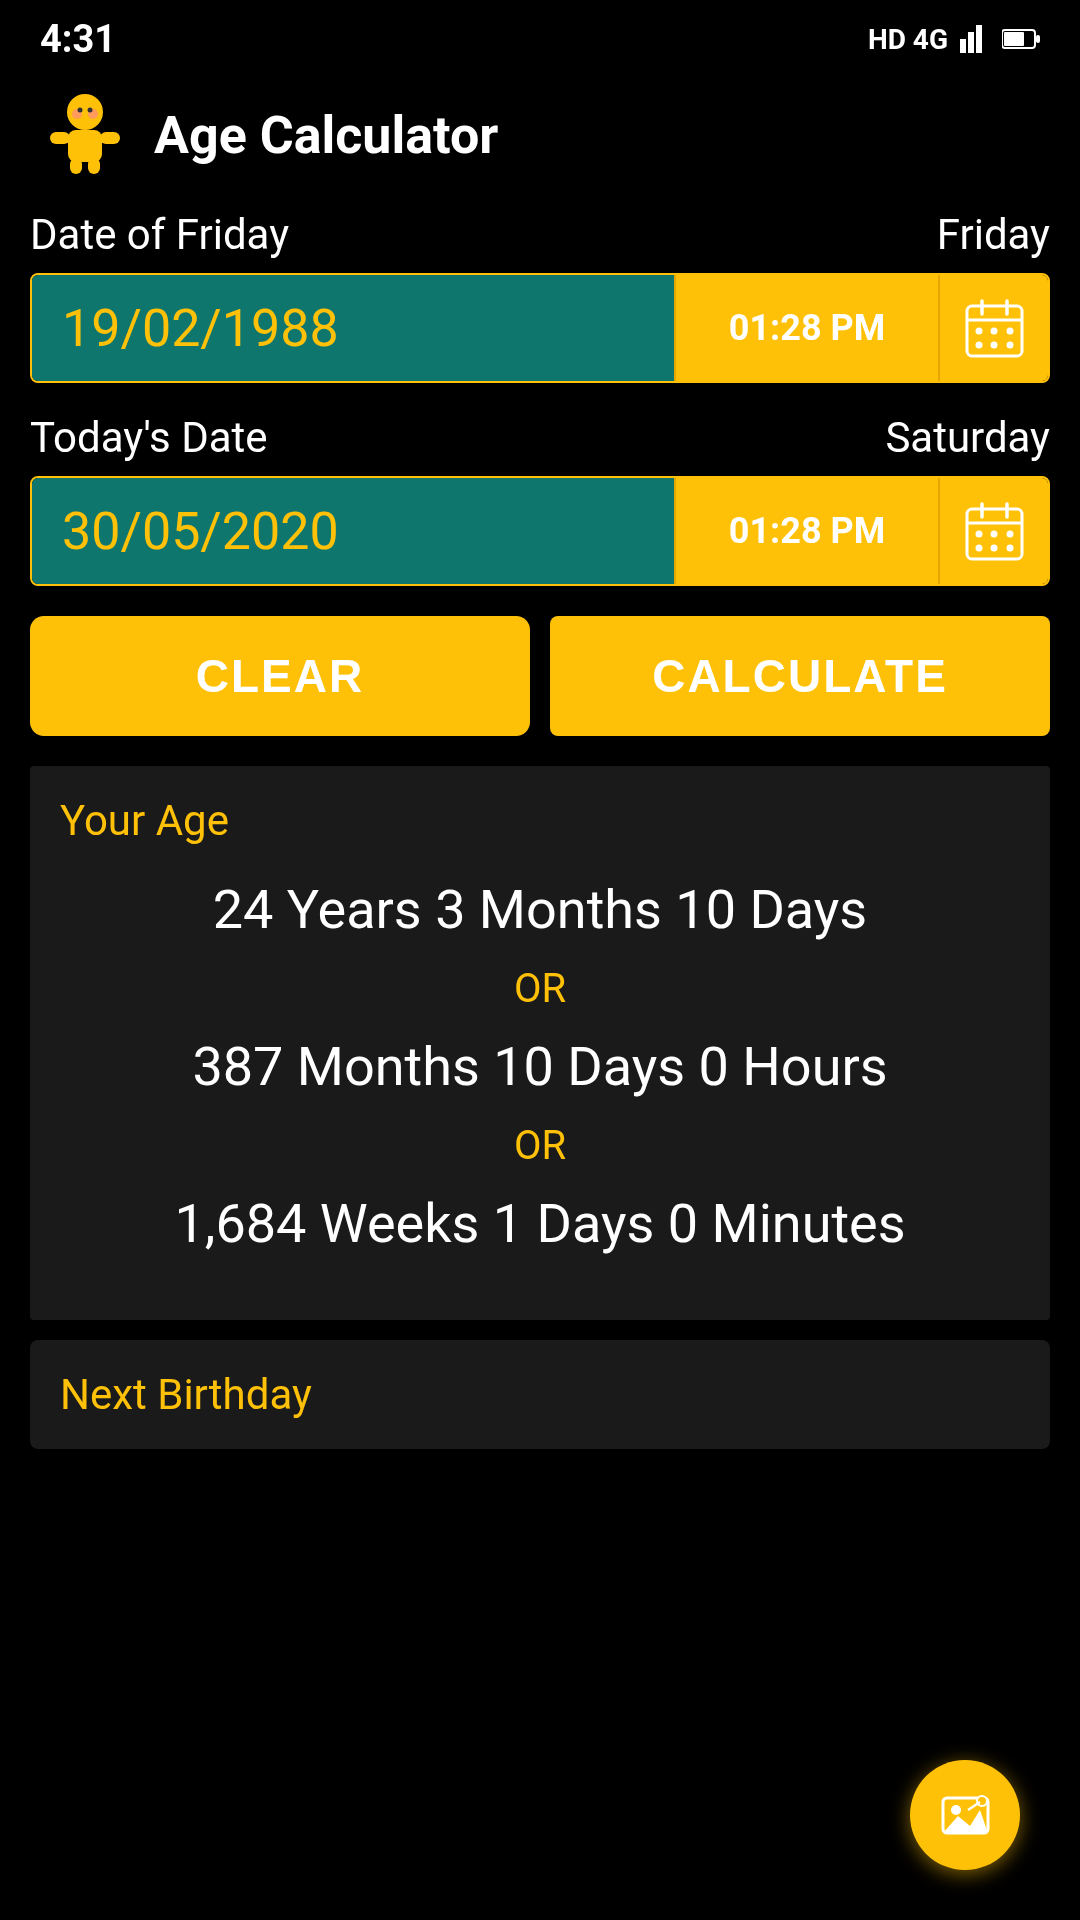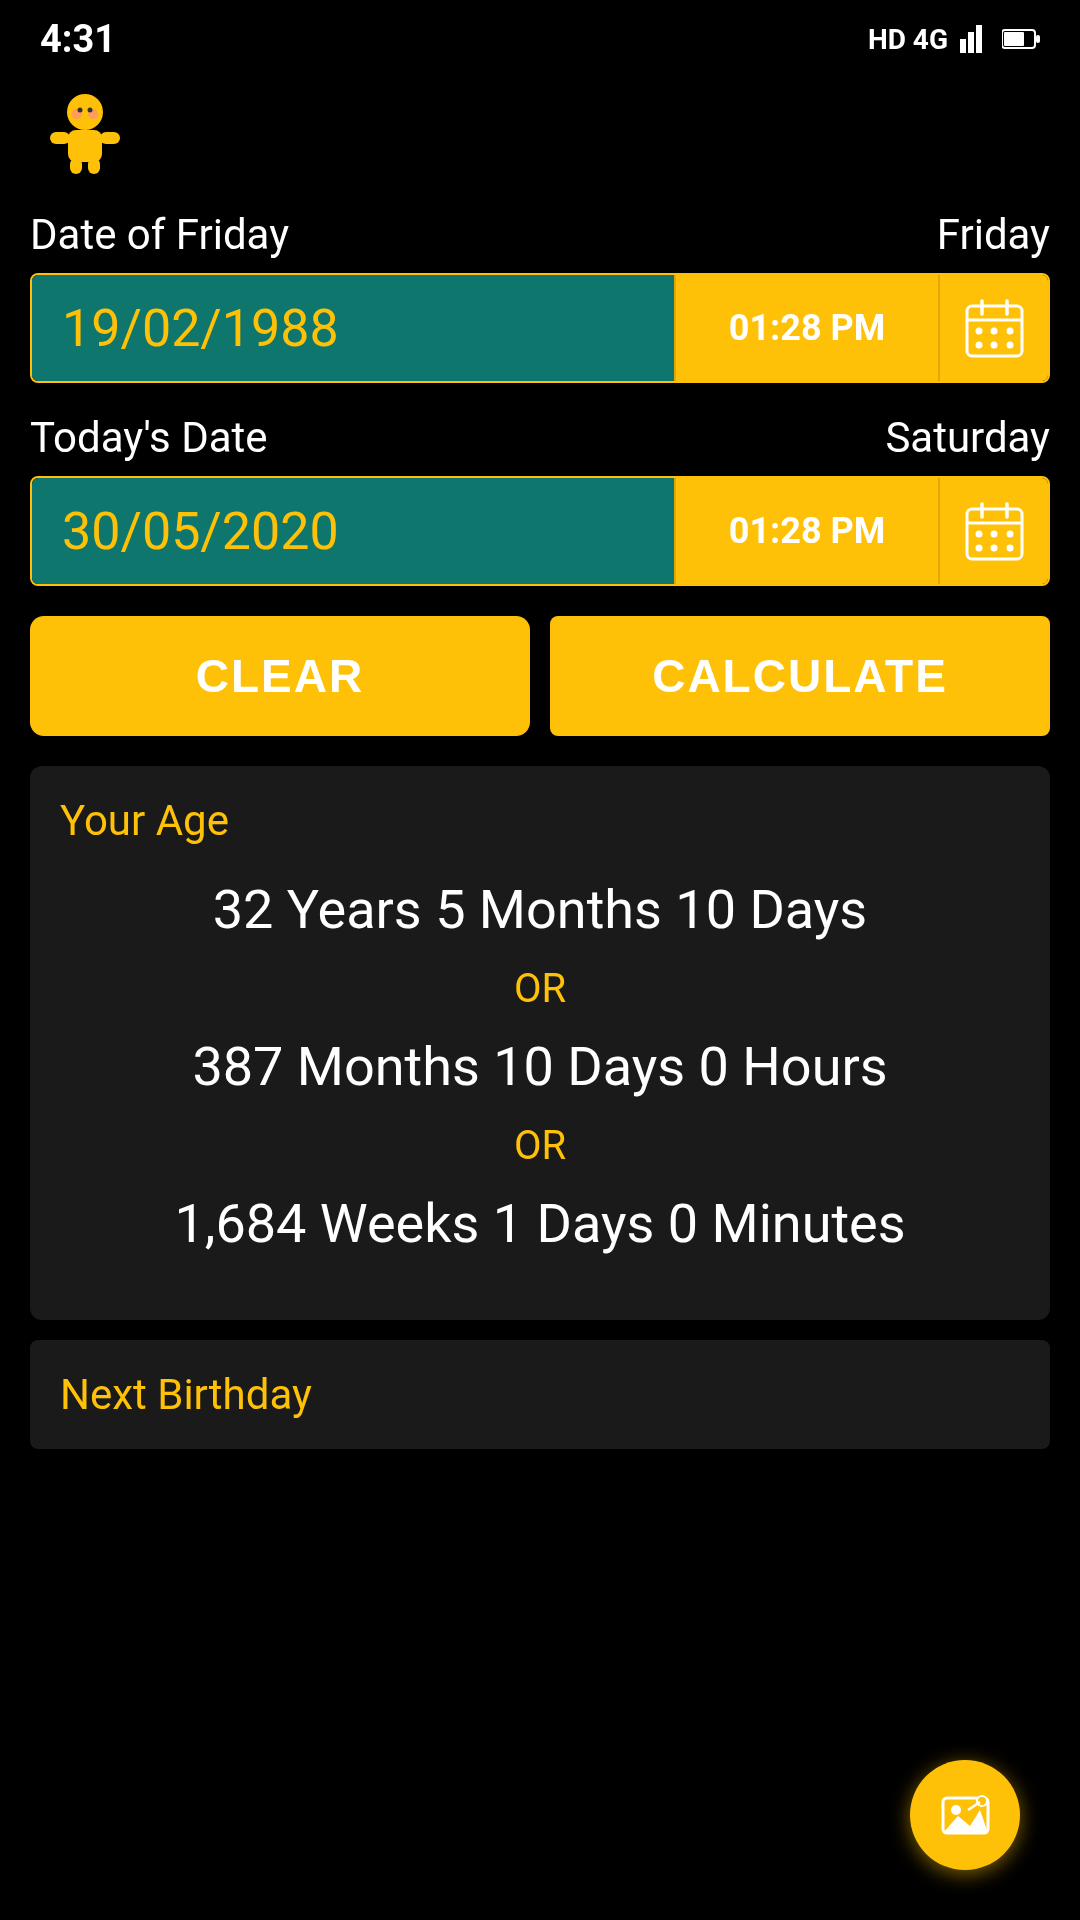--- a/index.html
+++ b/index.html
@@ -190,21 +190,21 @@
       font-size: 46px;
       font-weight: bold;
       color: #ffffff;
       cursor: pointer;
       letter-spacing: 2px;
     }
 
     
     .results-section {
       background: #1a1a1a;
-      border-radius: 12px;
+      border-radius: 4px;
       padding: 30px 30px 40px 30px;
       margin-bottom: 20px;
     }
 
     .results-title {
       font-size: 42px;
       color: #ffc107;
       margin-bottom: 30px;
     }
 
@@ -302,20 +302,21 @@
 
       <rect x="28" y="40" width="34" height="32" rx="8" fill="#ffc107"></rect>
 
       <rect x="10" y="42" width="20" height="12" rx="6" fill="#ffc107"></rect>
       <rect x="60" y="42" width="20" height="12" rx="6" fill="#ffc107"></rect>
 
       <rect x="30" y="68" width="12" height="16" rx="6" fill="#ffc107"></rect>
       <rect x="48" y="68" width="12" height="16" rx="6" fill="#ffc107"></rect>
     </svg>
   </div>
+  <h1 class="app-title">Age Calculator</h1>
 </div>
 
 <div class="content">
 
   <div class="date-section">
     <div class="date-label-row">
       <span class="date-label">Date of Friday</span>
       <span class="day-label">Friday</span>
     </div>
     <div class="date-input-row">
@@ -366,21 +367,21 @@
 
 
   <div class="action-buttons">
     <button class="btn-clear">CLEAR</button>
     <button class="btn-calculate">CALCULATE</button>
   </div>
 
   <div class="results-section">
     <div class="results-title">Your Age</div>
 
-    <div class="age-line">32 Years  5 Months  10 Days</div>
+    <div class="age-line">24 Years  3 Months  10 Days</div>
     <div class="or-divider">OR</div>
     <div class="age-line">387 Months  10 Days  0 Hours</div>
     <div class="or-divider">OR</div>
     <div class="age-line">1,684 Weeks  1 Days  0 Minutes</div>
   </div>
 
   <div class="next-birthday-section">
     <span class="next-birthday-label">Next Birthday</span>
   </div>
 

